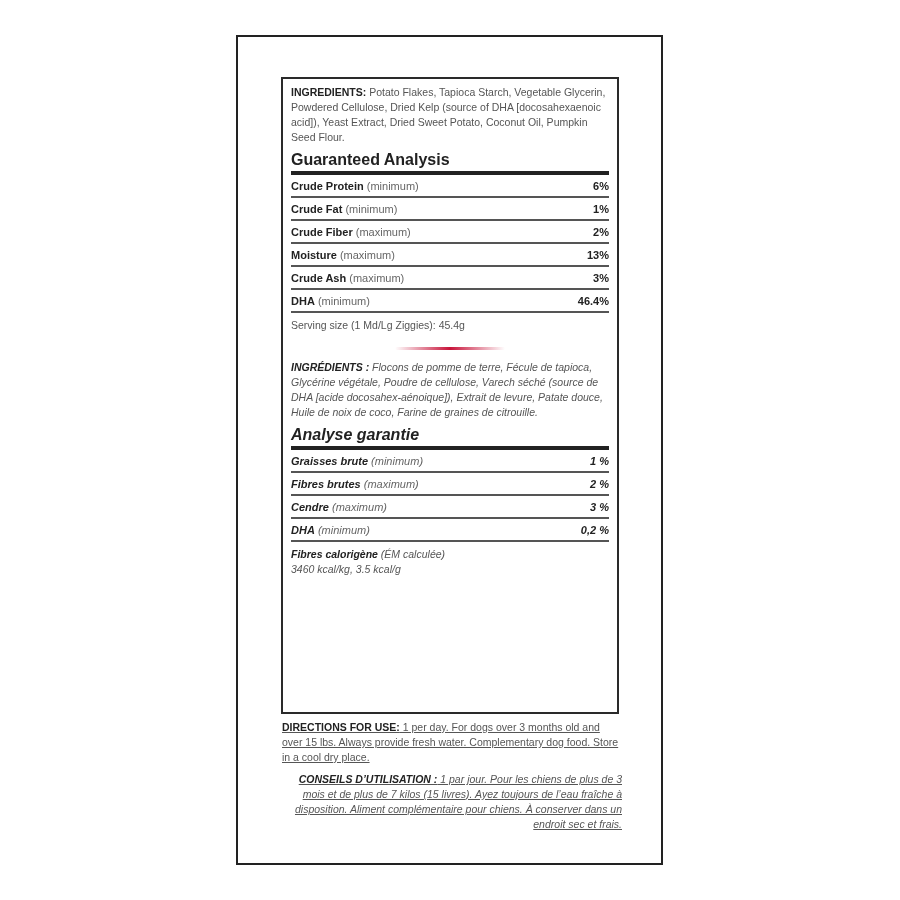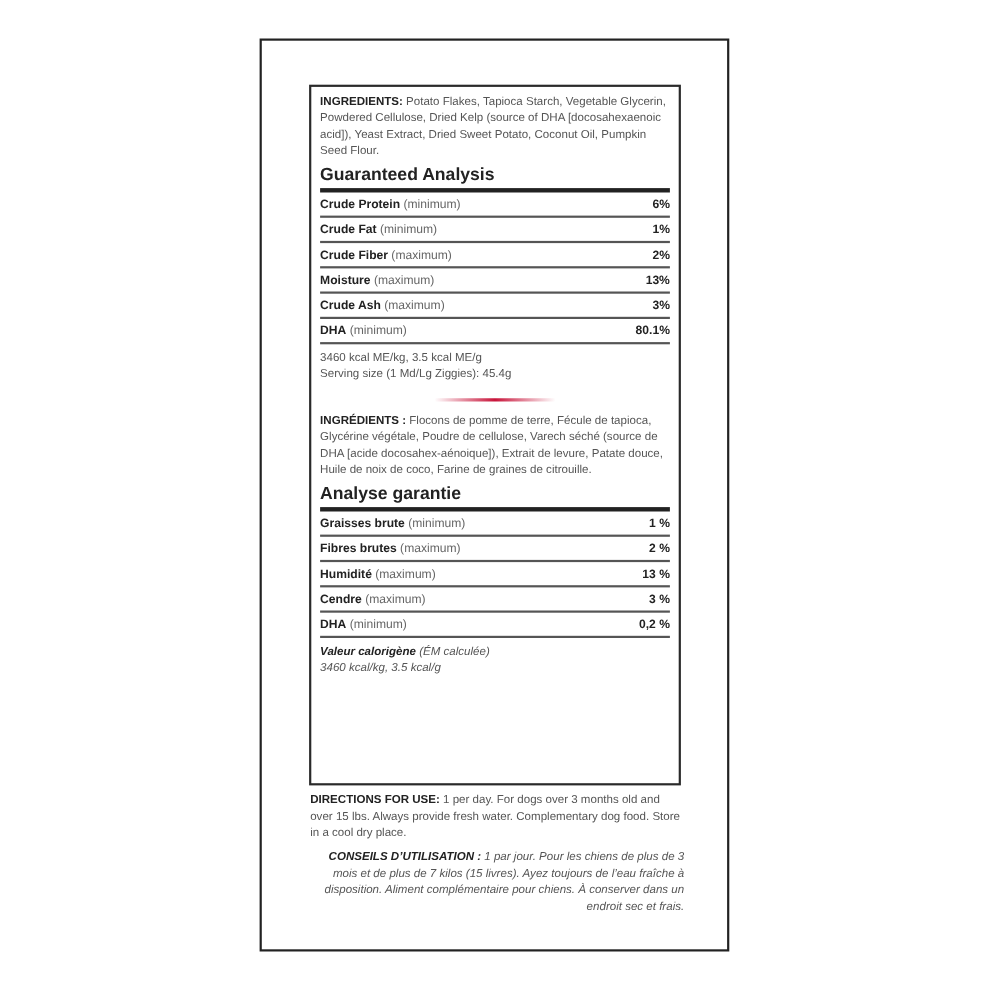--- a/index.html
+++ b/index.html
@@ -7,26 +7,26 @@
   .outer { position: absolute; left: 236px; top: 35px; width: 423px; height: 826px; border: 2px solid #222; box-sizing: content-box; }
   .inner { position: absolute; left: 281px; top: 77px; width: 334px; height: 633px; border: 2px solid #2a2a2a; }
   .content { position: absolute; left: 8px; top: 6px; right: 8px; }
   .para { font-size: 10.5px; line-height: 15px; color: #555; margin: 0; }
   .para b { color: #222; font-weight: 700; }
   .sec-title { font-size: 16px; font-weight: 700; color: #222; margin-top: 6px; padding-bottom: 2px; border-bottom: 4px solid #222; }
   .row { display: flex; justify-content: space-between; align-items: center; height: 21px; border-bottom: 2px solid #555; font-size: 11px; }
   .row .lbl b { color: #222; font-weight: 700; }
   .row .lbl span { color: #666; font-weight: 400; }
   .row .val { font-weight: 700; color: #222; }
-  .fr .row .lbl, .fr .row .val, .fr .para, .fr .sec-title { }
+  .fr .row .lbl, .fr .row .val, .fr .para, .fr .sec-title { font-style: italic; }
   .cal { margin-top: 5px; font-size: 10.5px; line-height: 15px; color: #555; }
   .cal b { color: #222; }
   .red-rule { width: 110px; height: 3px; margin: 14px auto 10px auto; background: linear-gradient(to right, rgba(200,20,50,0), #c8143a 50%, rgba(200,20,50,0)); border-radius: 2px; }
   .directions { position: absolute; left: 282px; top: 720px; width: 340px; }
-  .directions .para { margin-bottom: 7px; }
+  .directions .para { margin-bottom: 7px; text-decoration: underline; }
 </style>
 </head>
 <body>
 
 <div class="outer"></div>
 
 <div class="inner">
   <div class="content">
 
     <p class="para"><b>INGREDIENTS:</b><span> Potato Flakes, Tapioca Starch, Vegetable Glycerin, Powdered Cellulose, Dried Kelp (source of DHA [docosahexaenoic acid]), Yeast Extract, Dried Sweet Potato, Coconut Oil, Pumpkin Seed Flour.</span></p>
@@ -48,60 +48,55 @@
       <div class="row">
           <span class="lbl"><b>Moisture</b><span> (maximum)</span></span>
           <span class="val">13%</span>
         </div>
       <div class="row">
           <span class="lbl"><b>Crude Ash</b><span> (maximum)</span></span>
           <span class="val">3%</span>
         </div>
       <div class="row">
           <span class="lbl"><b>DHA</b><span> (minimum)</span></span>
-          <span class="val">80.1%</span>
+          <span class="val">46.4%</span>
         </div>
     </div>
 
     <div class="cal">
-      <div>3460 kcal ME/kg, 3.5 kcal ME/g</div>
       <div>Serving size (1 Md/Lg Ziggies): 45.4g</div>
     </div>
 
     <div class="red-rule"></div>
 
     <div class="fr">
       <p class="para"><b>INGRÉDIENTS :</b><span> Flocons de pomme de terre, Fécule de tapioca, Glycérine végétale, Poudre de cellulose, Varech séché (source de DHA [acide docosahex-aénoique]), Extrait de levure, Patate douce, Huile de noix de coco, Farine de graines de citrouille.</span></p>
 
       <div class="sec-title">Analyse garantie</div>
       <div>
         <div class="row">
             <span class="lbl"><b>Graisses brute</b><span> (minimum)</span></span>
             <span class="val">1 %</span>
           </div>
         <div class="row">
             <span class="lbl"><b>Fibres brutes</b><span> (maximum)</span></span>
             <span class="val">2 %</span>
           </div>
         <div class="row">
-            <span class="lbl"><b>Humidité</b><span> (maximum)</span></span>
-            <span class="val">13 %</span>
-          </div>
-        <div class="row">
             <span class="lbl"><b>Cendre</b><span> (maximum)</span></span>
             <span class="val">3 %</span>
           </div>
         <div class="row">
             <span class="lbl"><b>DHA</b><span> (minimum)</span></span>
             <span class="val">0,2 %</span>
           </div>
       </div>
 
       <div class="cal" style="font-style:italic;">
-        <div><b>Valeur calorigène</b><span> (ÉM calculée)</span></div>
+        <div><b>Fibres calorigène</b><span> (ÉM calculée)</span></div>
         <div>3460 kcal/kg, 3.5 kcal/g</div>
       </div>
     </div>
   </div>
 </div>
 
 <div class="directions">
   <p class="para"><b>DIRECTIONS FOR USE:</b><span> 1 per day. For dogs over 3 months old and over 15 lbs. Always provide fresh water. Complementary dog food. Store in a cool dry place.</span></p>
   <p class="para" style="font-style:italic;text-align:right;"><b>CONSEILS D’UTILISATION :</b><span> 1 par jour. Pour les chiens de plus de 3 mois et de plus de 7 kilos (15 livres). Ayez toujours de l’eau fraîche à disposition. Aliment complémentaire pour chiens. À conserver dans un endroit sec et frais.</span></p>
 </div>

